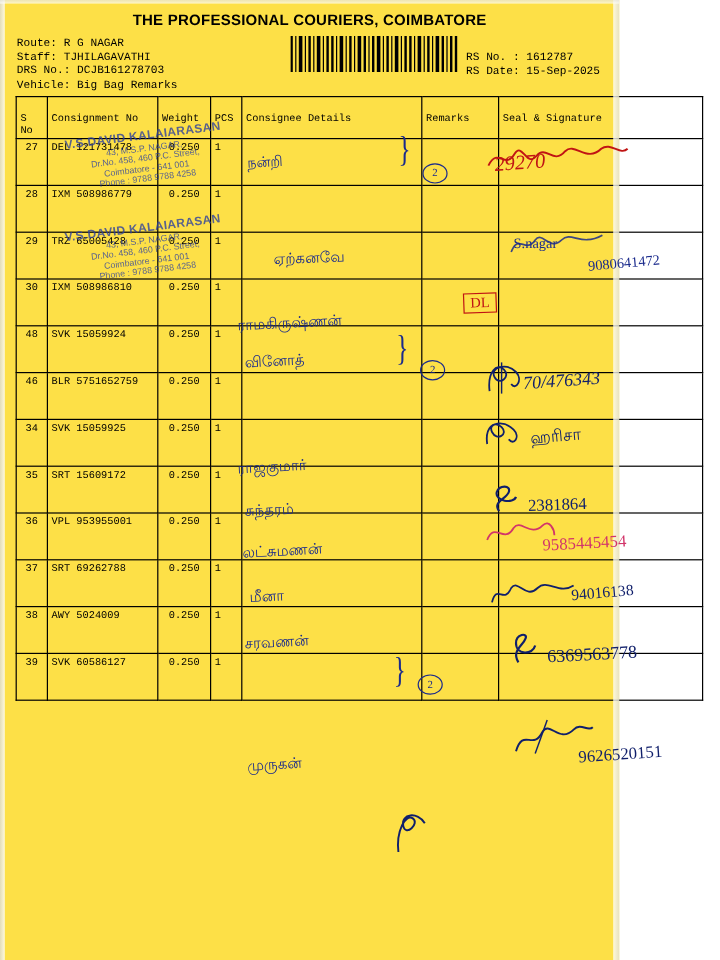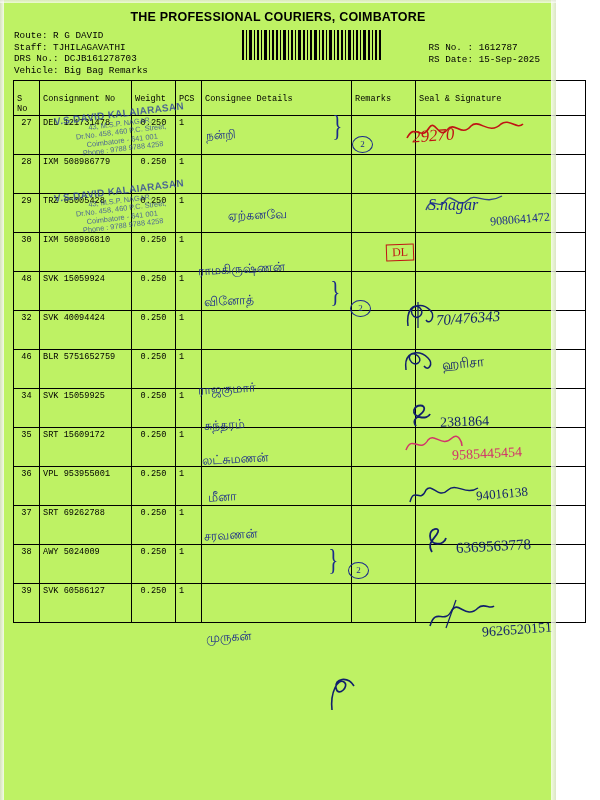--- a/index.html
+++ b/index.html
@@ -10,23 +10,23 @@
   body {
     width: 600px;
     height: 800px;
     font-family: "Liberation Mono", monospace;
     color: #000;
     position: relative;
     overflow: hidden;
   }
   .page {
     position: relative;
-    width: 556px;
+    width: 516px;
     height: 800px;
-    background: #bef264;
+    background: #fde047;
   }
   
   .scan-edge-left {
     position: absolute;
     left: 0; top: 0; bottom: 0;
     width: 4px;
     background: linear-gradient(to right, #dcdcd6, #ffffff);
     opacity: .8;
   }
   .scan-edge-right {
@@ -201,21 +201,21 @@
   <div class="scan-edge-top"></div>
 
   <div class="header">
     <div class="company">THE PROFESSIONAL COURIERS, COIMBATORE</div>
   </div>
 
   <div class="meta">
     <div class="meta-left">
       <div>
         <span>Route:</span>
-        <span>R G DAVID</span>
+        <span>R G NAGAR</span>
       </div>
       <div>
         <span>Staff:</span>
         <span>TJHILAGAVATHI</span>
       </div>
       <div>
         <span>DRS No.:</span>
         <span>DCJB161278703</span>
       </div>
       <div>
@@ -339,29 +339,20 @@
       <tr>
         <td class="cell-sno">48</td>
         <td>SVK 15059924</td>
         <td class="cell-weight">0.250</td>
         <td class="cell-pcs">1</td>
         <td></td>
         <td></td>
         <td></td>
       </tr>
       <tr>
-        <td class="cell-sno">32</td>
-        <td>SVK 40094424</td>
-        <td class="cell-weight">0.250</td>
-        <td class="cell-pcs">1</td>
-        <td></td>
-        <td></td>
-        <td></td>
-      </tr>
-      <tr>
         <td class="cell-sno">46</td>
         <td>BLR 5751652759</td>
         <td class="cell-weight">0.250</td>
         <td class="cell-pcs">1</td>
         <td></td>
         <td></td>
         <td></td>
       </tr>
       <tr>
         <td class="cell-sno">34</td>
@@ -441,21 +432,21 @@
     <div class="brace" style="left:330px; top:108px;">}</div>
     <div class="circle-mark" style="left:352px; top:136px;">2</div>
     <div class="hw hw-red" style="left:412px; top:126px; font-size:17px; font-style:italic; transform:rotate(-4deg);">29270</div>
     <div class="sig" style="left:405px; top:118px;">
       <svg width="120" height="26" viewBox="0 0 120 26">
         <path d="M2,20 C10,4 16,24 24,10 C30,0 34,22 42,12 C50,2 56,20 66,8 C74,0 84,18 96,6 C104,0 112,12 118,6" fill="none" stroke="#c01414" stroke-width="1.6"></path>
       </svg>
     </div>
 
     <div class="hw hw-blue" style="left:228px; top:208px; font-size:12.5px; transform:rotate(-2deg);">ஏற்கனவே</div>
-    <div class="hw hw-blue" style="left:428px; top:196px; font-size:16px; font-style:italic;">S.nagar</div>
+    <div class="hw hw-blue" style="left:428px; top:196px; font-size:12px; ">S.nagar</div>
     <div class="hw hw-blue" style="left:490px; top:212px; font-size:12px; transform:rotate(-5deg);">9080641472</div>
     <div class="sig" style="left:424px; top:192px;">
       <svg width="80" height="24" viewBox="0 0 80 24">
         <path d="M2,18 C8,2 14,20 22,8 C28,0 34,18 44,8 C52,0 60,14 78,4" fill="none" stroke="#1a2a8c" stroke-width="1.4" opacity=".85"></path>
       </svg>
     </div>
 
     <div class="redbox" style="left:386px; top:244px;">DL</div>
 
     <div class="hw hw-blue" style="left:198px; top:262px; font-size:12.5px; transform:rotate(-3deg);">ராமகிருஷ்ணன்</div>

